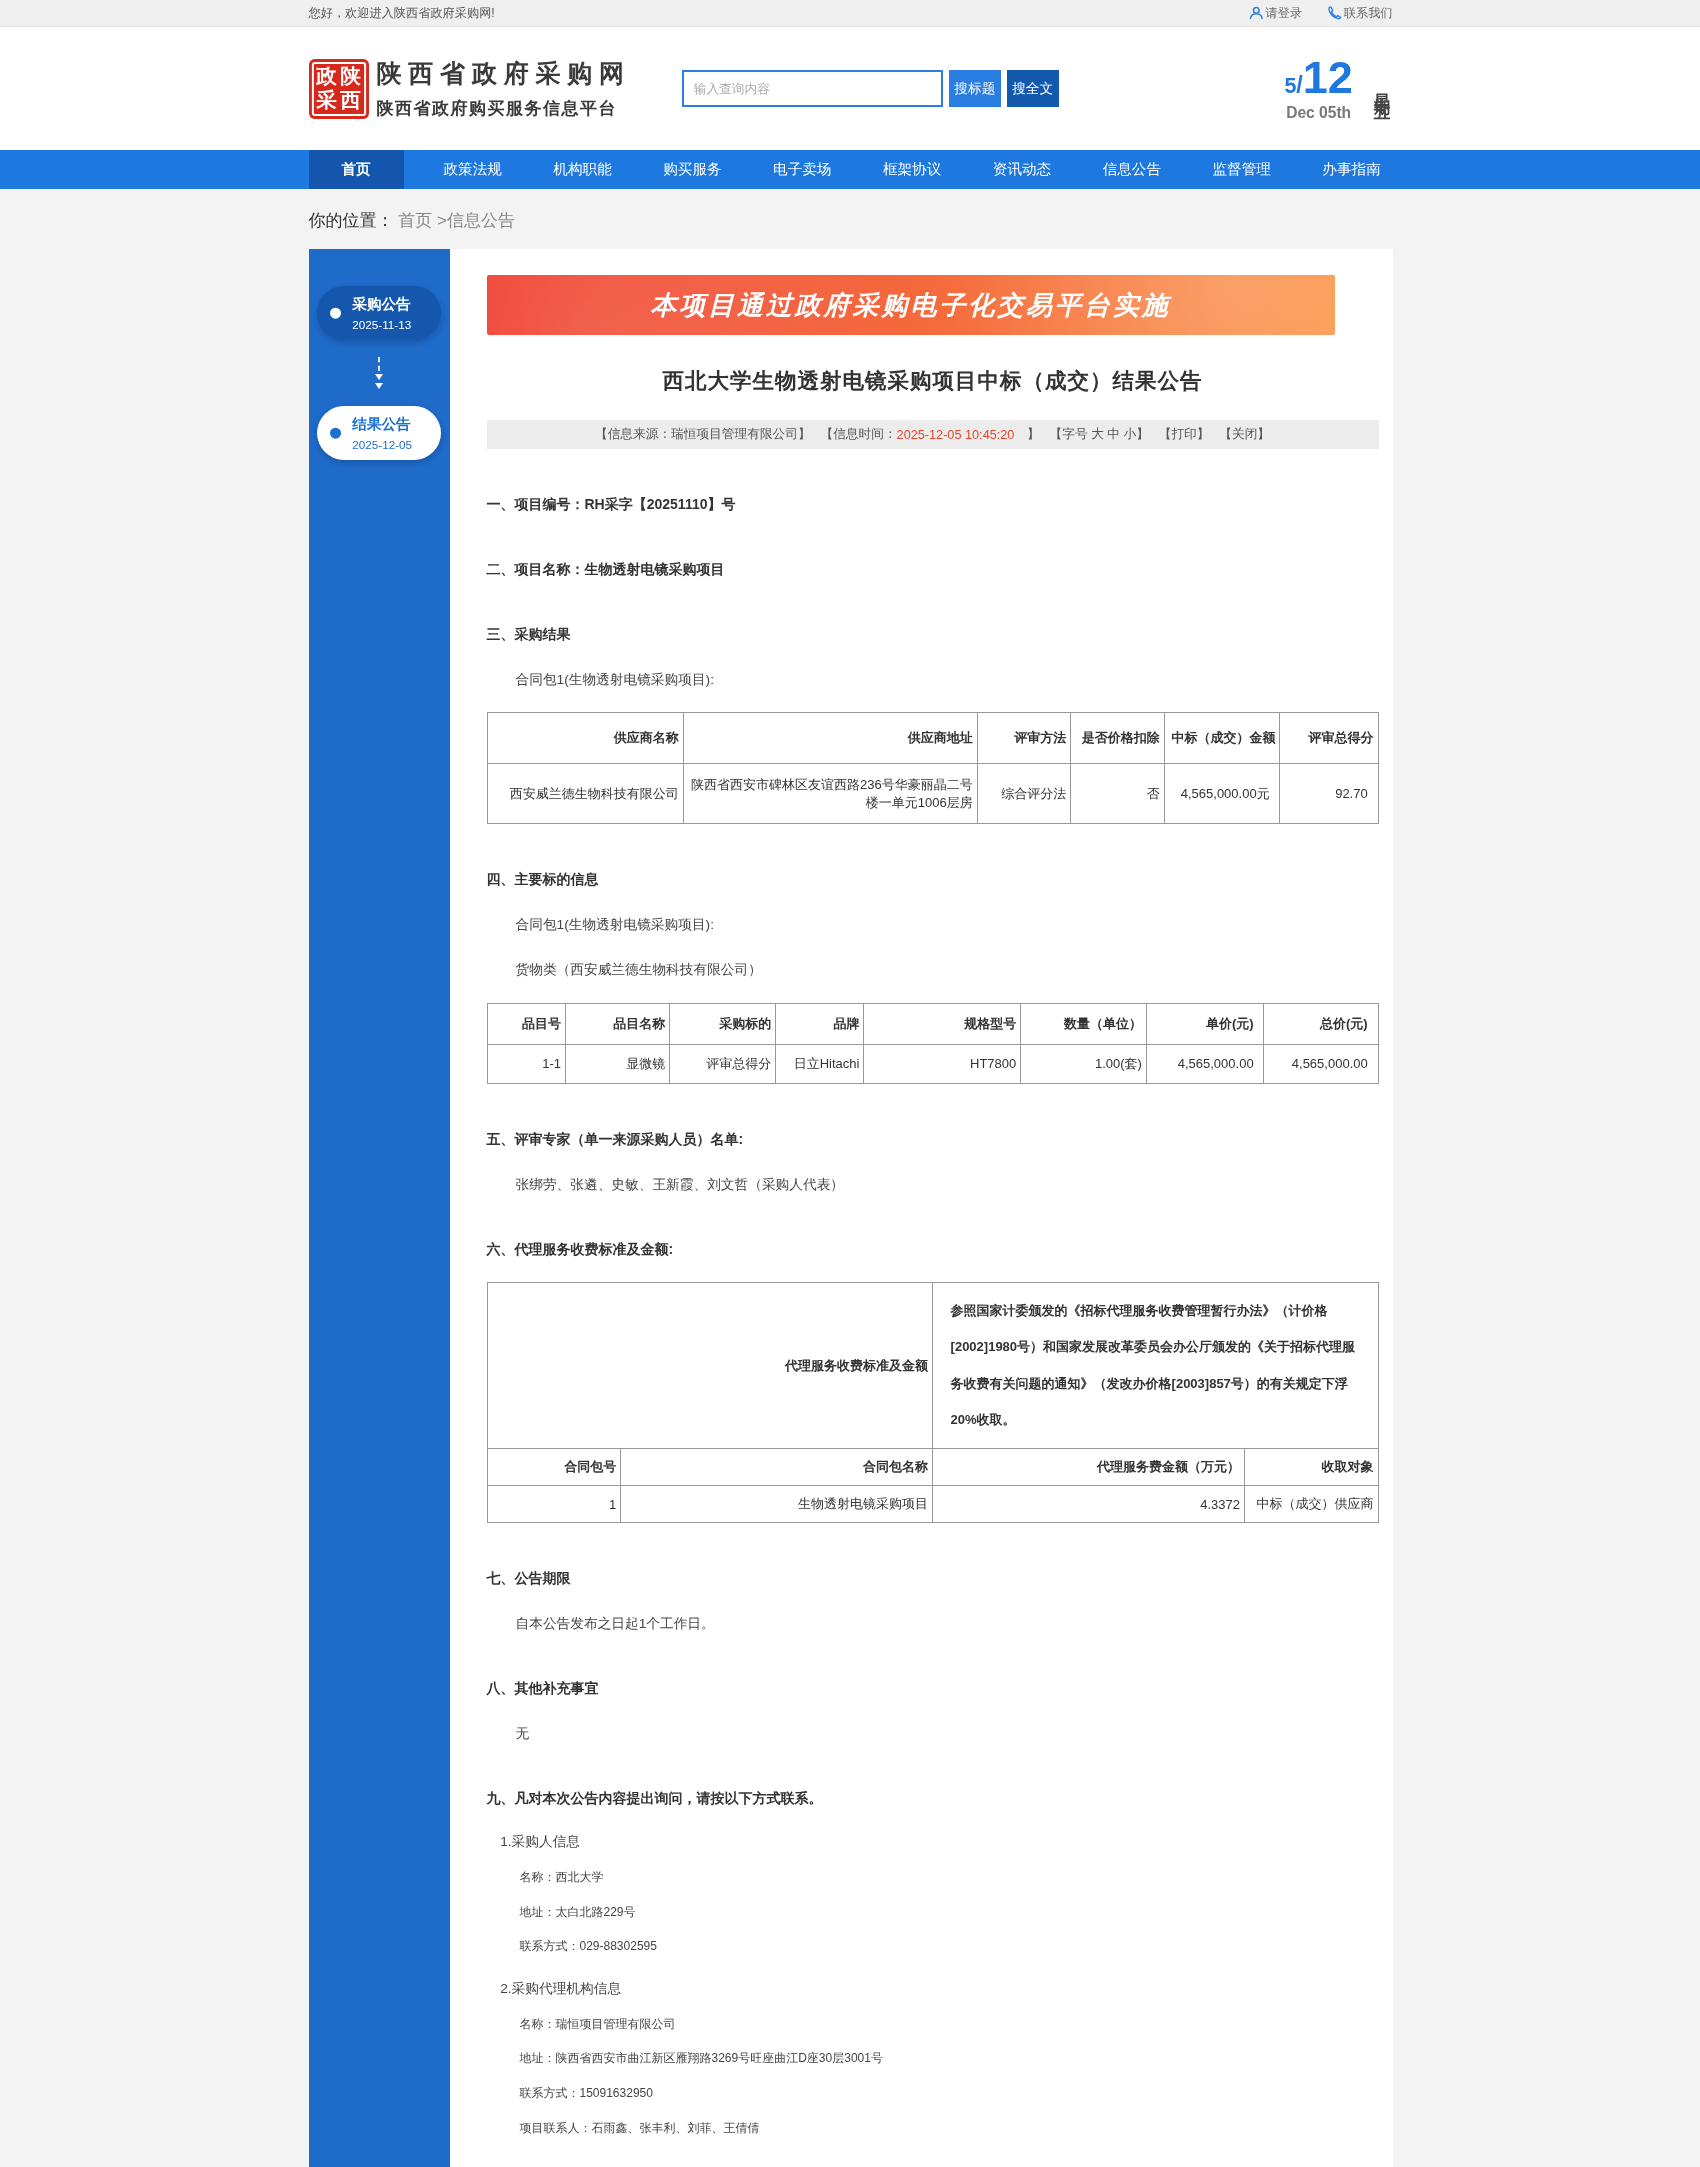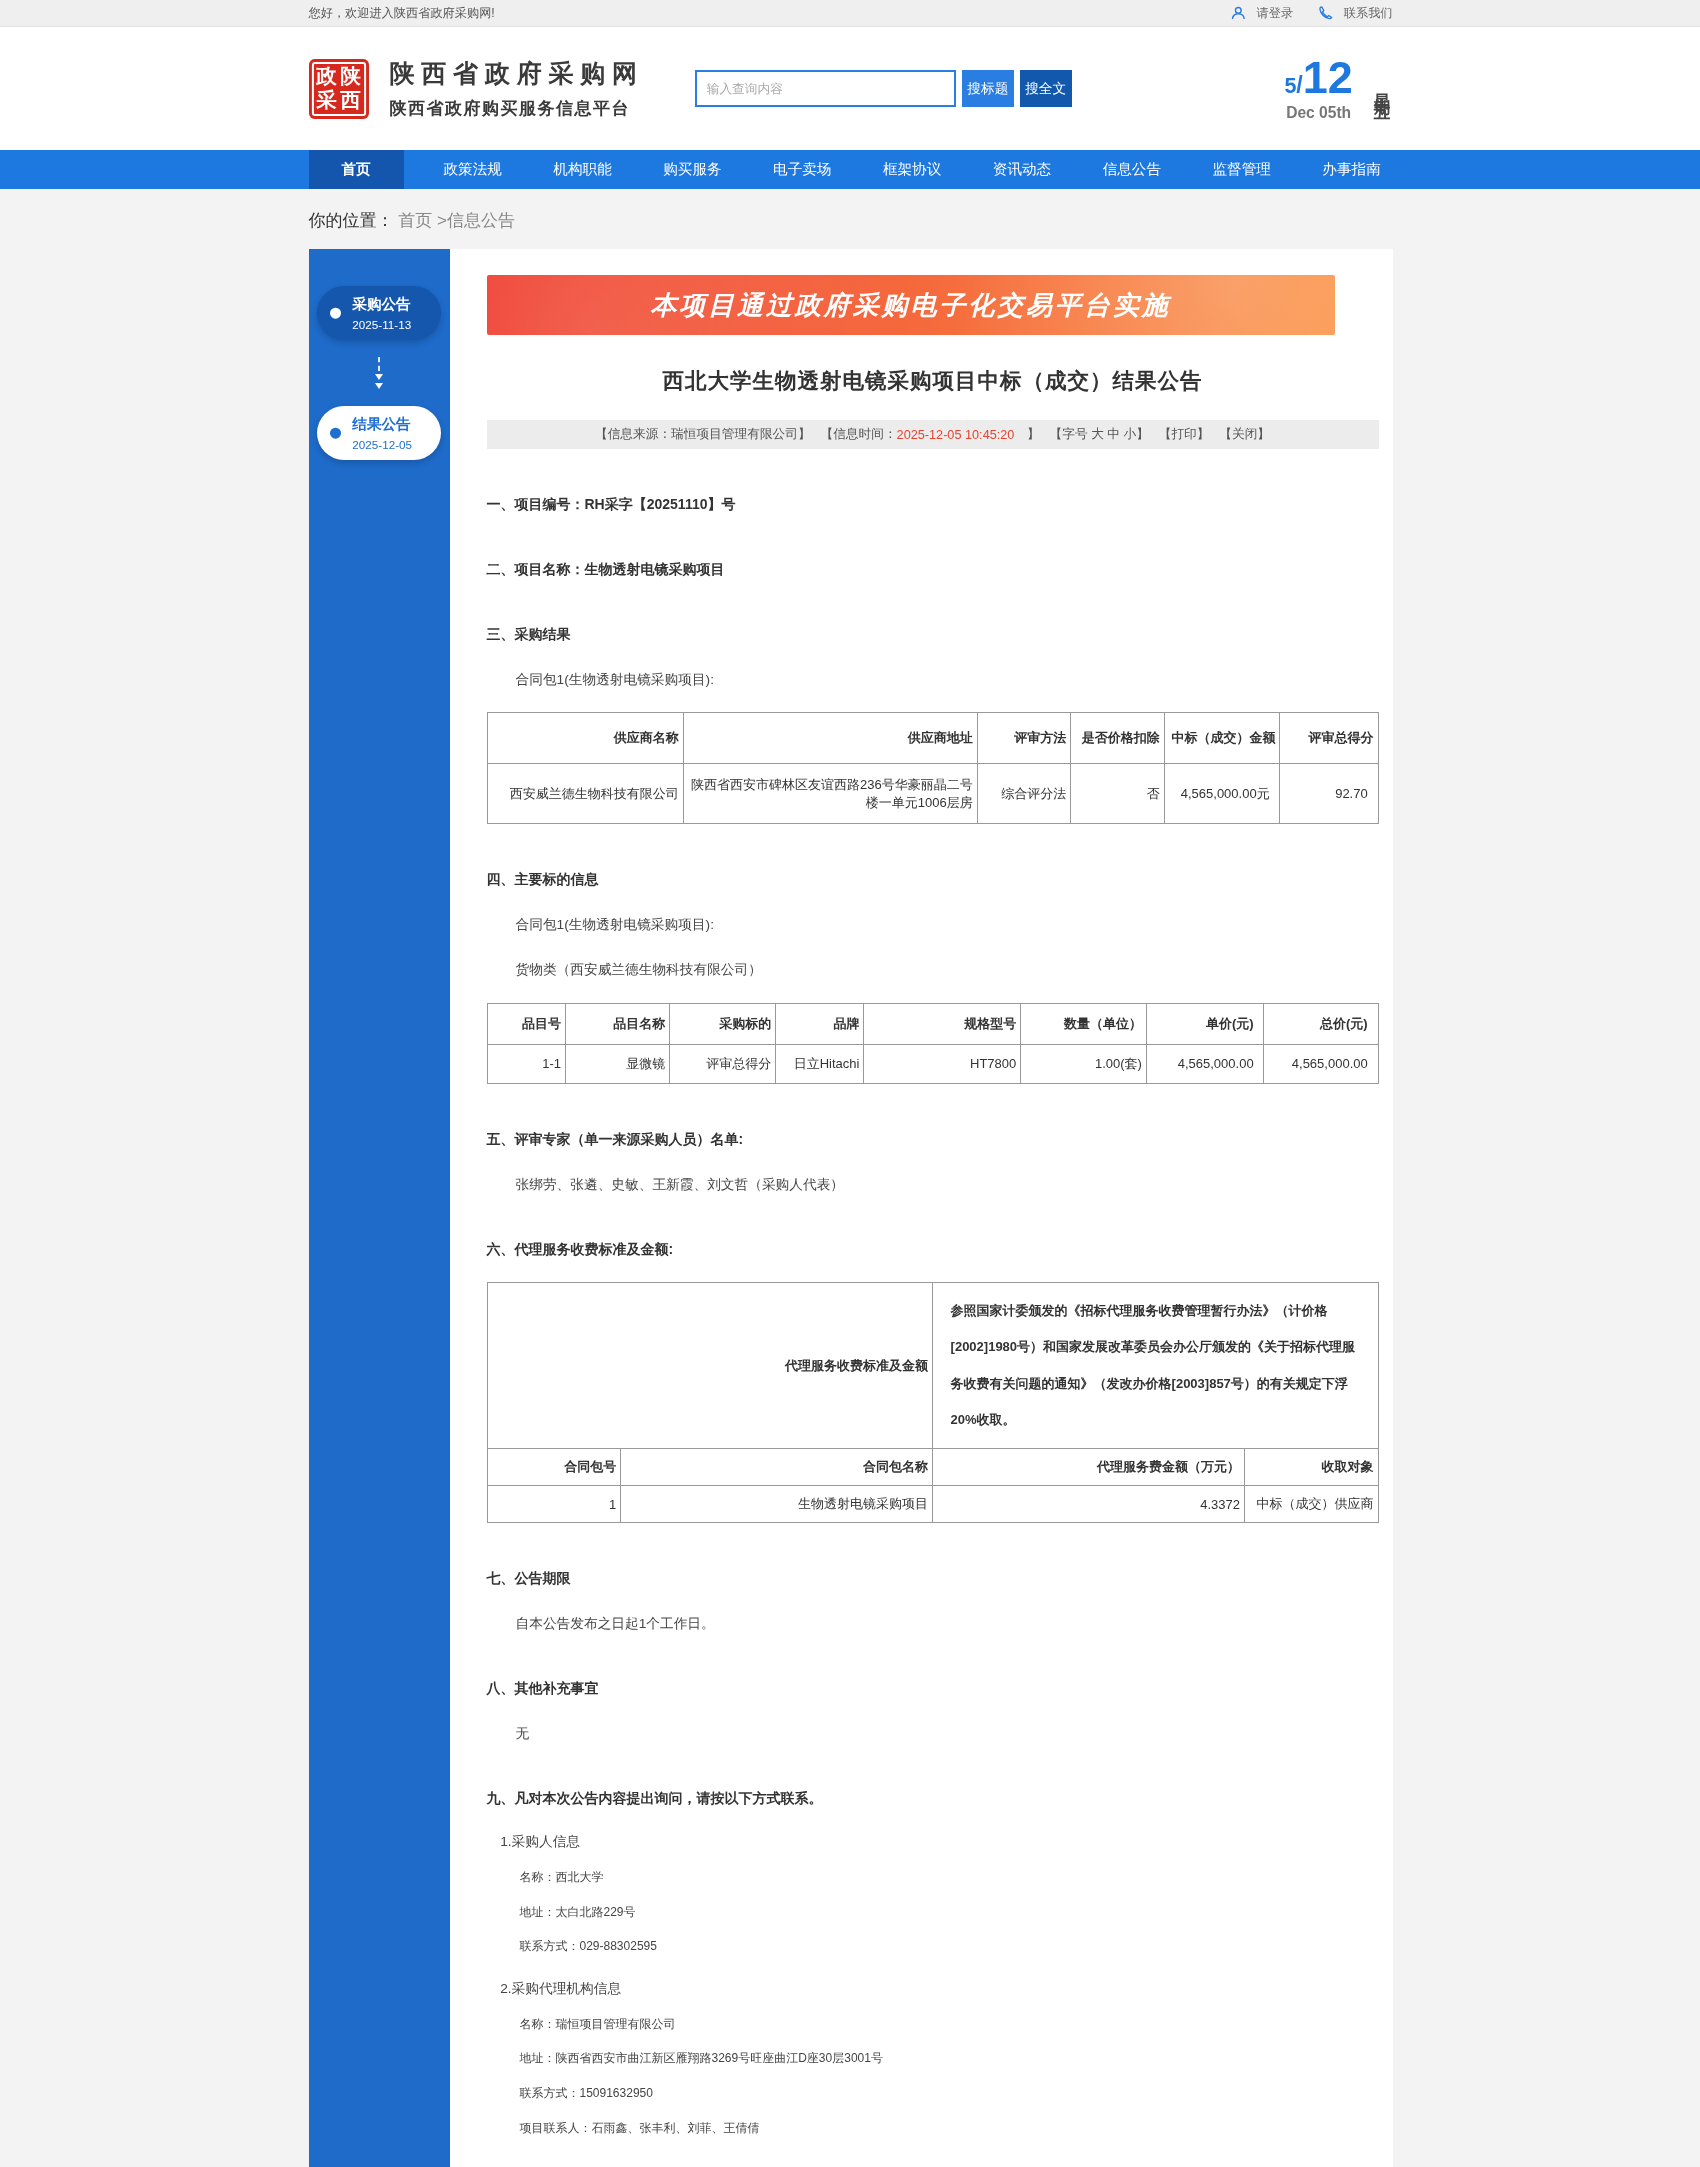--- a/index.html
+++ b/index.html
@@ -4,29 +4,29 @@
 <style>
   * { box-sizing: border-box; margin: 0; padding: 0; }
   html, body { background: #fff; }
   body { width: 1701px; font-family: "Liberation Sans", "DejaVu Sans", sans-serif; color: #333; }
   .inner { width: 1084px; margin: 0 auto; }
 
   
   .topbar { height: 27px; background: #efefef; border-bottom: 1px solid #e3e3e3; }
   .topbar .inner { height: 100%; display: flex; align-items: center; font-size: 12.2px; color: #555; }
   .topbar-right { margin-left: auto; display: flex; align-items: center; gap: 25px; }
-  .topbar-link { display: flex; align-items: center; gap: 10px; color: #666; cursor: pointer; }
+  .topbar-link { display: flex; align-items: center; gap: 1px; color: #666; cursor: pointer; }
   .topbar-link svg { display: block; }
 
   
   .header { height: 123px; background: #fff; }
   .header .inner { height: 100%; display: flex; align-items: center; }
   .logo-seal { width: 60px; height: 60px; background: #d6281c; border-radius: 5.9px; box-shadow: inset 0 0 0 2.9px #d6281c, inset 0 0 0 4.9px #fff; display: grid; grid-template-columns: 1fr 1fr; place-items: center; padding: 5.9px; cursor: pointer; }
   .logo-seal span { color: #fff; font-size: 20.5px; font-weight: bold; line-height: 1.1; }
-  .site-titles { margin-left: 21px; }
+  .site-titles { margin-left: 8px; }
   .site-name { font-size: 25px; font-weight: bold; color: #3a3a3a; letter-spacing: 6.8px; }
   .site-sub { font-size: 17px; font-weight: bold; color: #3a3a3a; letter-spacing: 1.5px; margin-top: 6.8px; }
   .search-box { margin-left: 51px; display: flex; align-items: center; }
   .search-input { width: 261px; height: 37px; border: 2px solid #2a7de1; padding: 0 9.8px; font-size: 12.7px; color: #333; outline: none; }
   .search-input::placeholder { color: #a9a9a9; }
   .btn-search { height: 37px; width: 52px; border: none; color: #fff; font-size: 13.7px; cursor: pointer; font-family: inherit; }
   .btn-title { background: #2a7de1; margin-left: 5.9px; }
   .btn-full { background: #1259ae; margin-left: 5.9px; }
   .date-block { margin-left: auto; display: flex; align-items: center; }
   .date-main { text-align: center; }

